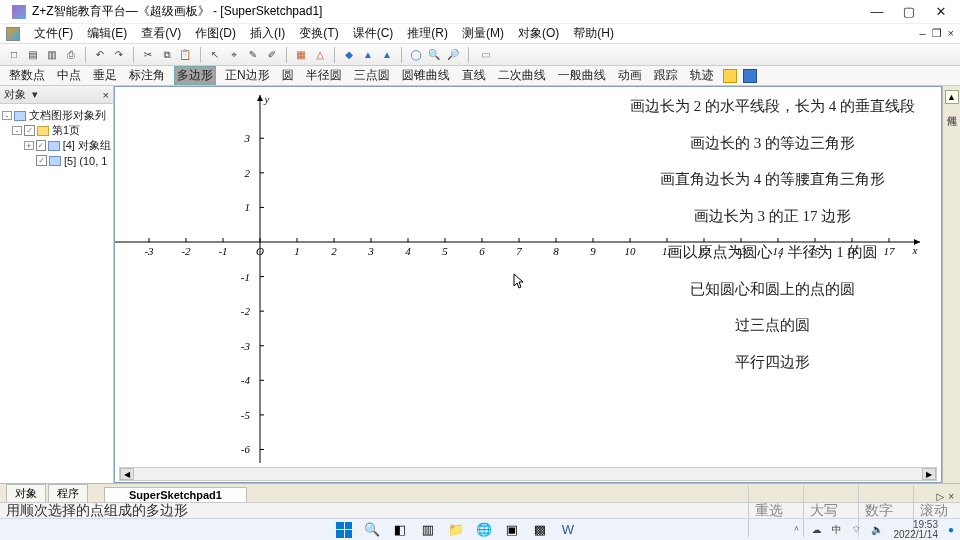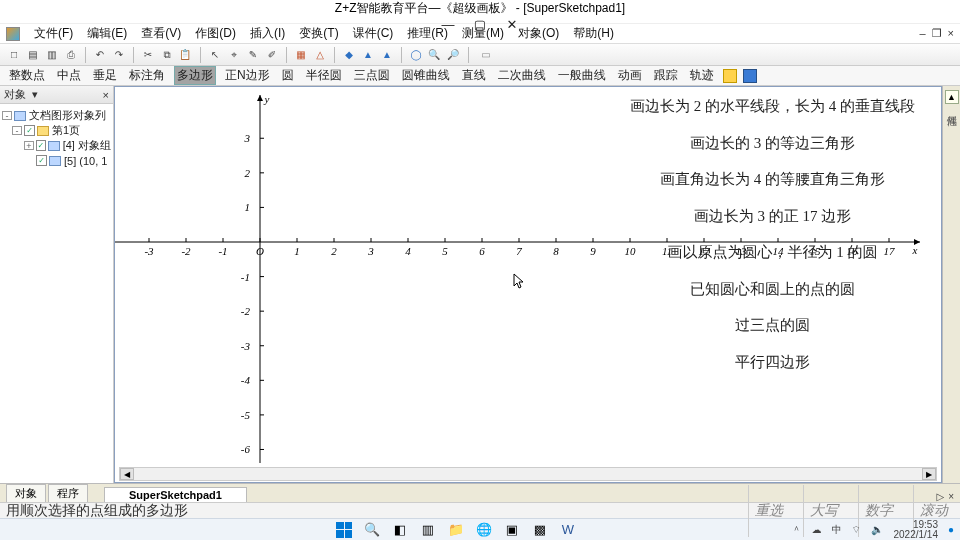--- a/index.html
+++ b/index.html
@@ -1,17 +1,17 @@
 <!DOCTYPE html>
 <html><head>
 <meta charset="utf-8">
 <style>
   * { box-sizing: border-box; margin: 0; padding: 0; }
   html, body { width: 960px; height: 540px; overflow: hidden; font-family: "Microsoft YaHei", SimSun, sans-serif; font-size: 12px; background: #fff; }
-  .titlebar { height: 24px; background: #fff; display: flex; align-items: center; padding: 0 12px; border-bottom: 1px solid #eee; flex-direction: column; }
+  .titlebar { height: 24px; background: #fff; display: flex; align-items: center; padding: 0 12px; border-bottom: 1px solid #eee; }
   .titlebar .icon { width: 14px; height: 14px; background: linear-gradient(135deg,#a6c,#6ad); margin-right: 6px; }
   .titlebar .title { flex: 1; color: #000; font-size: 12px; }
   .winbtns { display: flex; gap: 18px; font-size: 13px; color: #222; }
   .winbtns span { cursor: pointer; width: 14px; text-align: center; }
   .menubar { height: 20px; background: #fff; display: flex; align-items: center; padding: 0 6px; gap: 2px; font-size: 12px; color: #111; border-bottom: 1px solid #ddd; }
   .mdi-row { display:flex; align-items:center; }
   .mdi-icon { width:14px; height:14px; background:linear-gradient(135deg,#d93,#4ad); border:1px solid #888; margin-right:6px; }
   .mdi-ctrls { margin-left:auto; display:flex; gap:6px; font-size:11px; color:#333; }
   .menuitem { padding: 1px 6px; cursor: pointer; }
   .toolbar { height: 22px; background: linear-gradient(#fdfdfd,#ececec); border-bottom: 1px solid #ccc; display: flex; align-items: center; padding: 0 6px; gap: 3px; }
@@ -43,21 +43,21 @@
   .rs-btn { width:14px; height:14px; border:1px solid #9a8; background:#fffff0; font-size:9px; cursor:pointer; display:flex; align-items:center; justify-content:center; }
   .rs-lbl { font-size:10px; writing-mode:vertical-rl; color:#555; }
   .hscroll { position:absolute; left:4px; right:4px; bottom:1px; height:14px; background:#f0f0f0; border:1px solid #ccc; display:flex; align-items:center; }
   .hscroll .arrow { width:14px; height:12px; background:#e3e3e3; border:1px solid #bbb; font-size:8px; display:flex; align-items:center; justify-content:center; cursor:pointer; }
   .bottom-tabs { height:19px; background:#ece9d8; border-top:1px solid #bbb; display:flex; align-items:flex-end; padding:0 6px; gap:2px; font-size:11px; }
   .btab { padding:1px 8px; border:1px solid #bbb; border-bottom:none; background:#f7f7f2; cursor:pointer; }
   .btab.doc { background:#fff; font-weight:bold; margin-left:14px; padding:1px 24px; }
   .btab-ctrls { margin-left:auto; display:flex; gap:4px; font-size:10px; color:#444; }
   .statusbar { height:16px; background:#f3f3f3; border-top:1px solid #ccc; display:flex; align-items:center; font-size:14px; color:#333; padding:0 6px; gap:14px; }
   .statusbar .spacer { flex:1; }
-  .status-cell { border-left:1px solid #ccc; padding:17px 6px; color:#888;font-style:italic; }
+  .status-cell { border-left:1px solid #ccc; padding:17px 6px; color:#888; }
   .taskbar { height:22px; background:#eef3f9; border-top:1px solid #cfd8e3; display:flex; align-items:center; padding:0 6px; gap:8px; }
   .taskbar .left-space { width:320px; }
   .taskbar .tb-icon { width:20px; height:18px; display:flex; align-items:center; justify-content:center; font-size:13px; cursor:pointer; }
   .win-logo { width:16px; height:16px; display:grid; grid-template-columns:1fr 1fr; grid-template-rows:1fr 1fr; gap:1px; }
   .win-logo span { background:#0078d4; }
   .tray { margin-left:auto; display:flex; align-items:center; gap:10px; font-size:10px; color:#444; }
   .clock { text-align:right; line-height:1; font-size:10px; }
   .cursor { position:absolute; width:12px; height:18px; pointer-events:none; }
 </style>
 </head>

